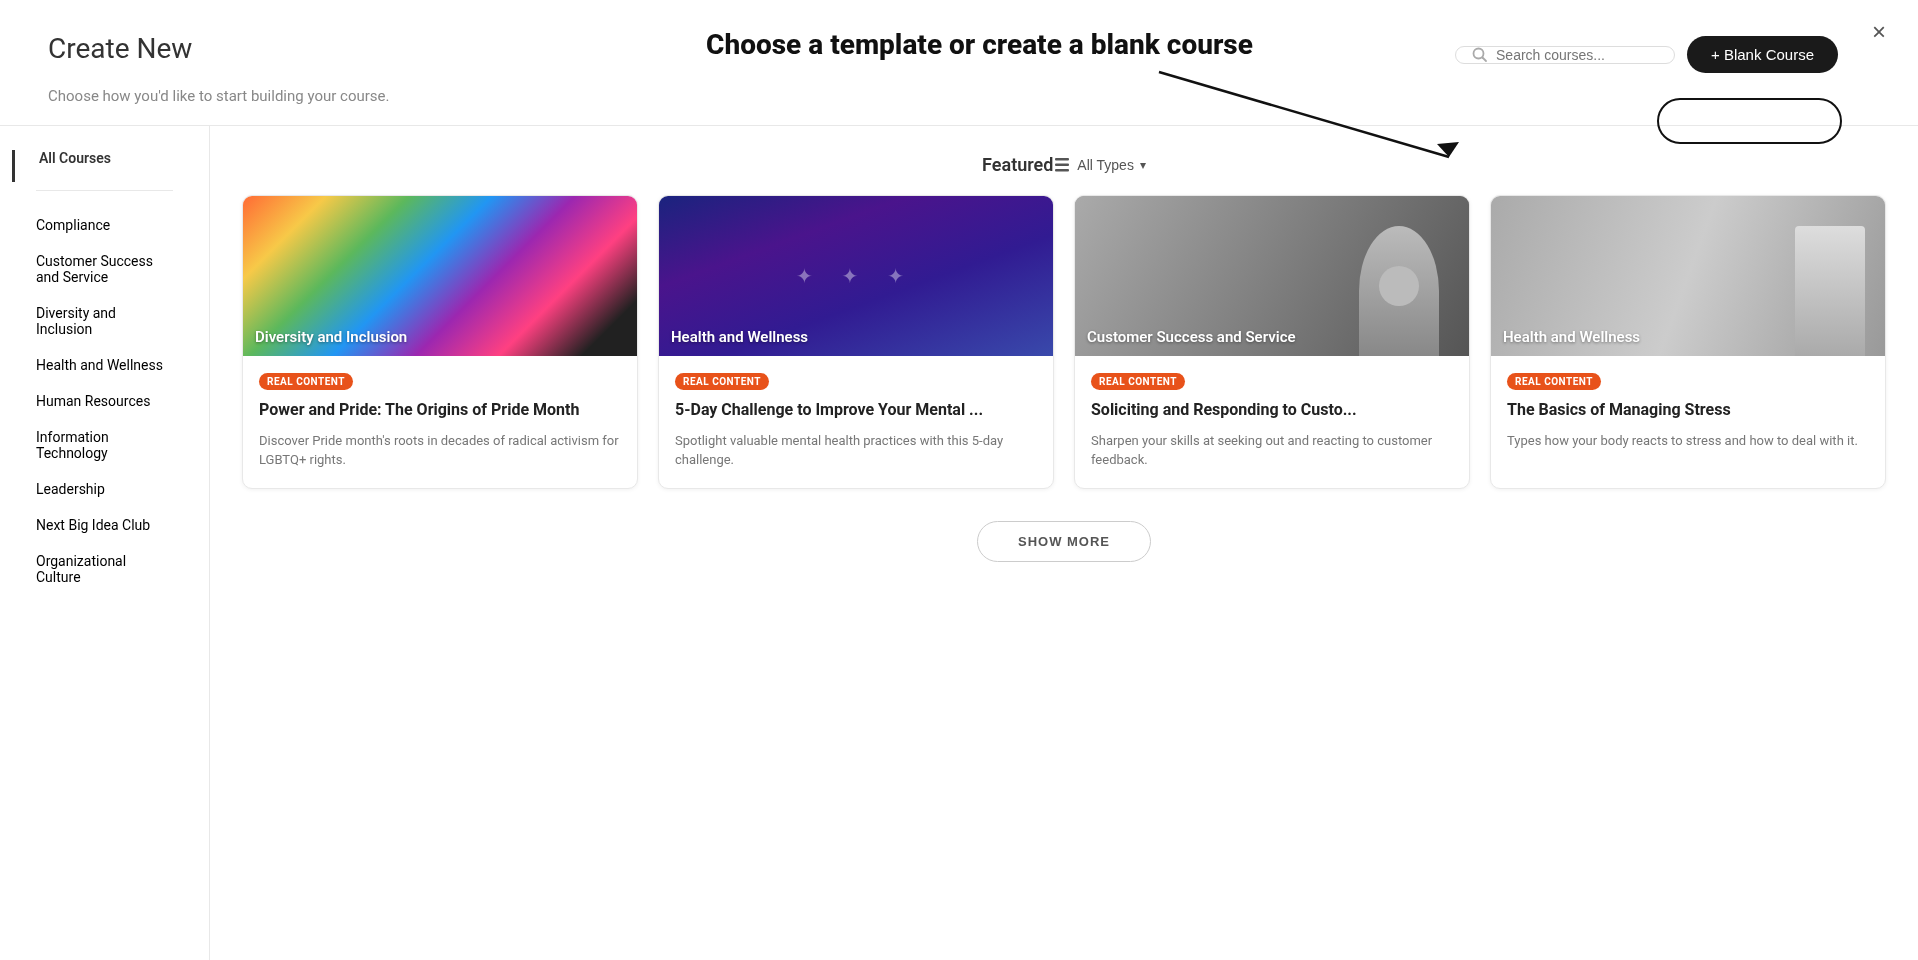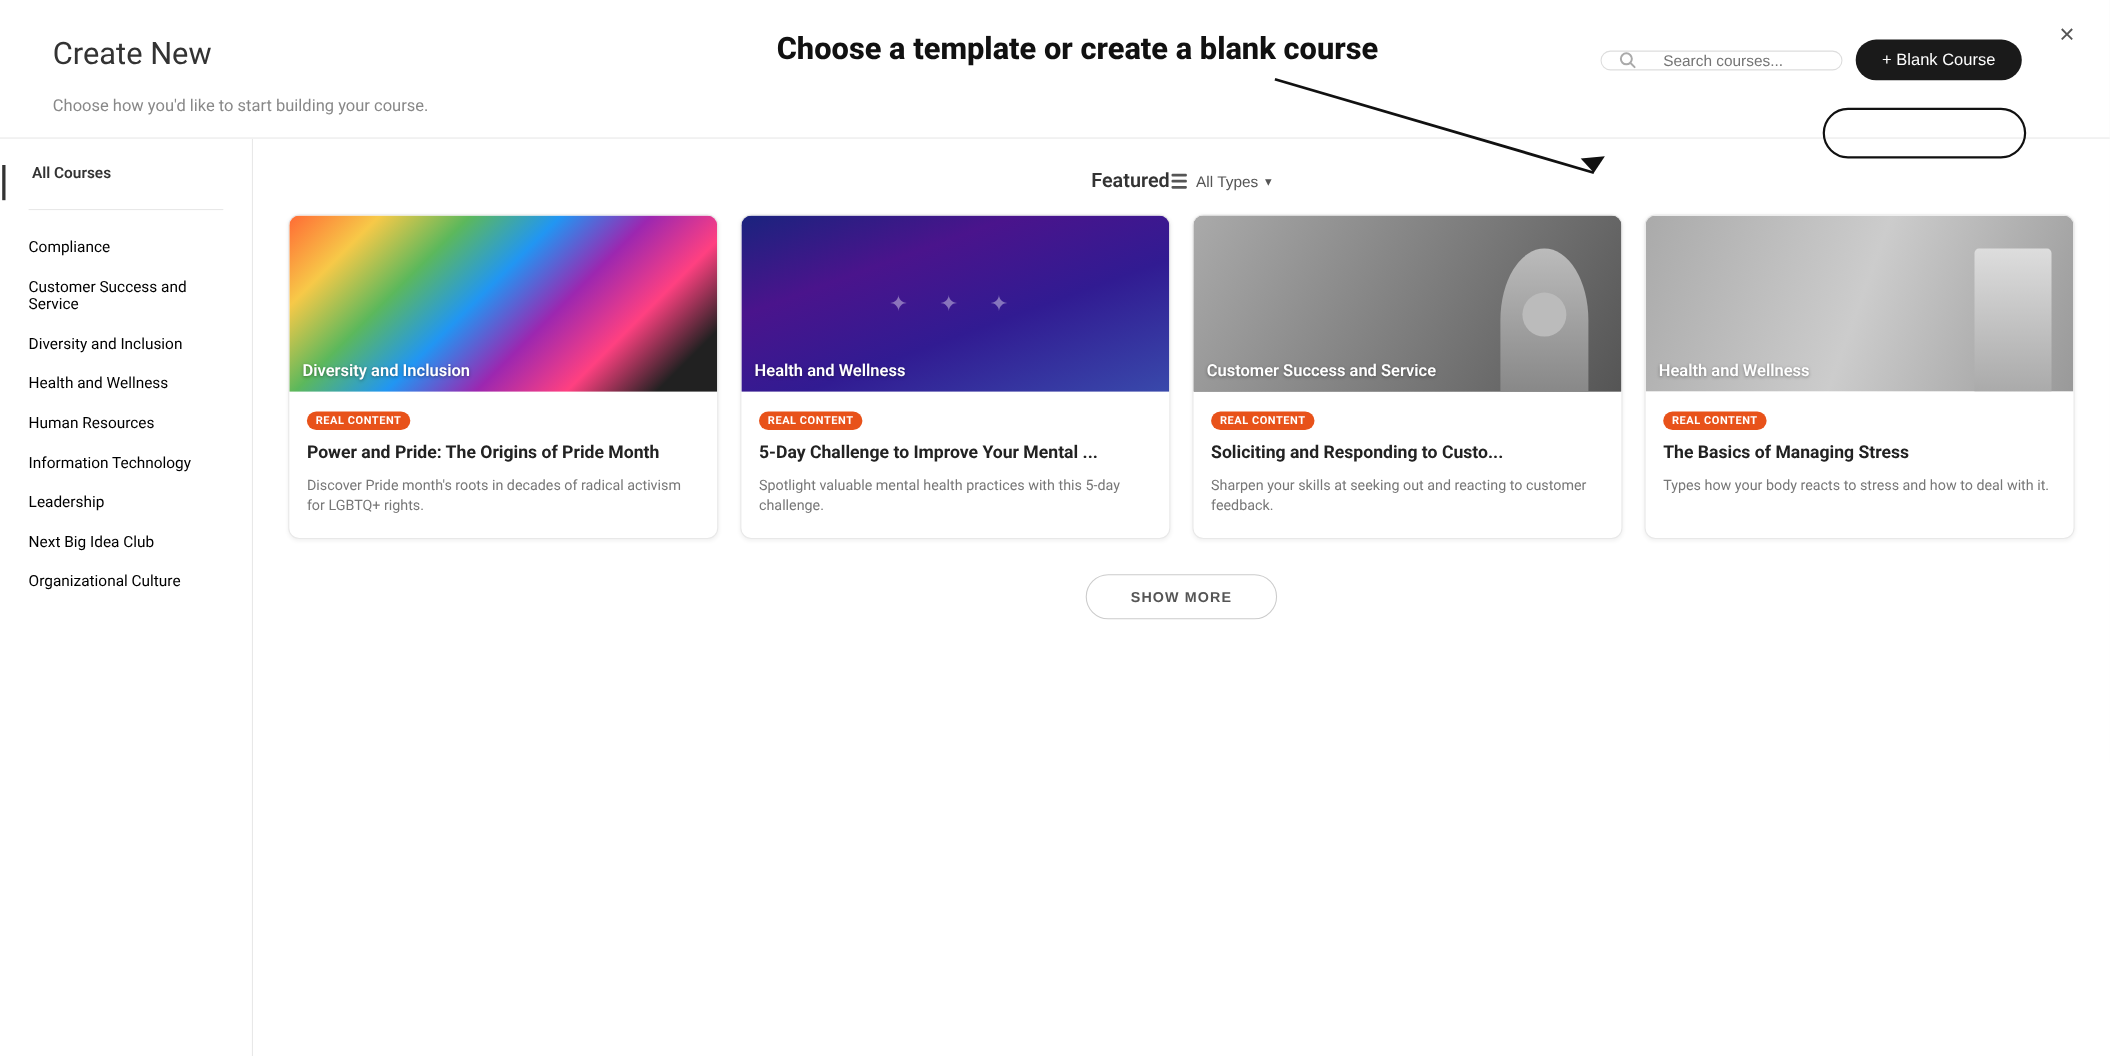--- a/index.html
+++ b/index.html
@@ -60,21 +60,21 @@
     }
 
     .search-box {
       display: flex;
       align-items: center;
       border: 1px solid #ddd;
       border-radius: 24px;
       padding: 0 16px;
       background: #fff;
       width: 220px;
-      gap: 24px;
+      gap: 8px;
     }
 
     .search-icon-svg {
       color: #aaa;
       flex-shrink: 0;
     }
 
     .search-input {
       border: none;
       outline: none;
@@ -98,23 +98,23 @@
 
     
     .modal-body {
       display: flex;
       flex: 1;
       overflow: hidden;
     }
 
     
     .sidebar {
-      width: 230px;
+      width: 210px;
       flex-shrink: 0;
-      padding: 24px 2px;
+      padding: 24px 12px;
       border-right: 1px solid #e8e8e8;
       overflow-y: auto;
     }
 
     .sidebar-section-title {
       font-size: 14px;
       font-weight: 600;
       color: #333;
       padding: 0 24px 16px 24px;
       border-left: 3px solid #333;

